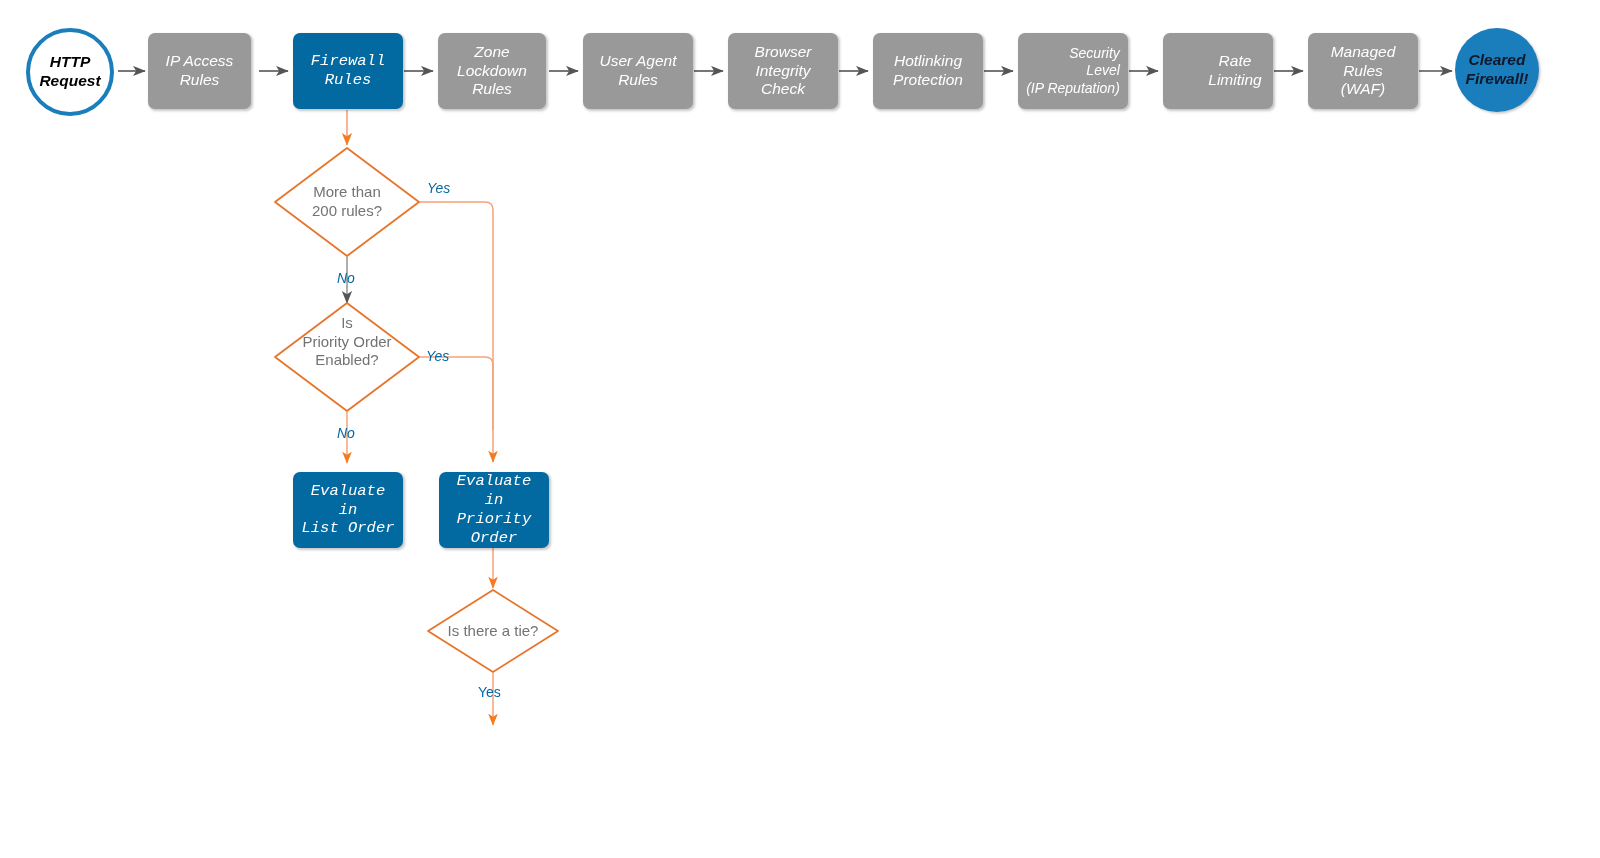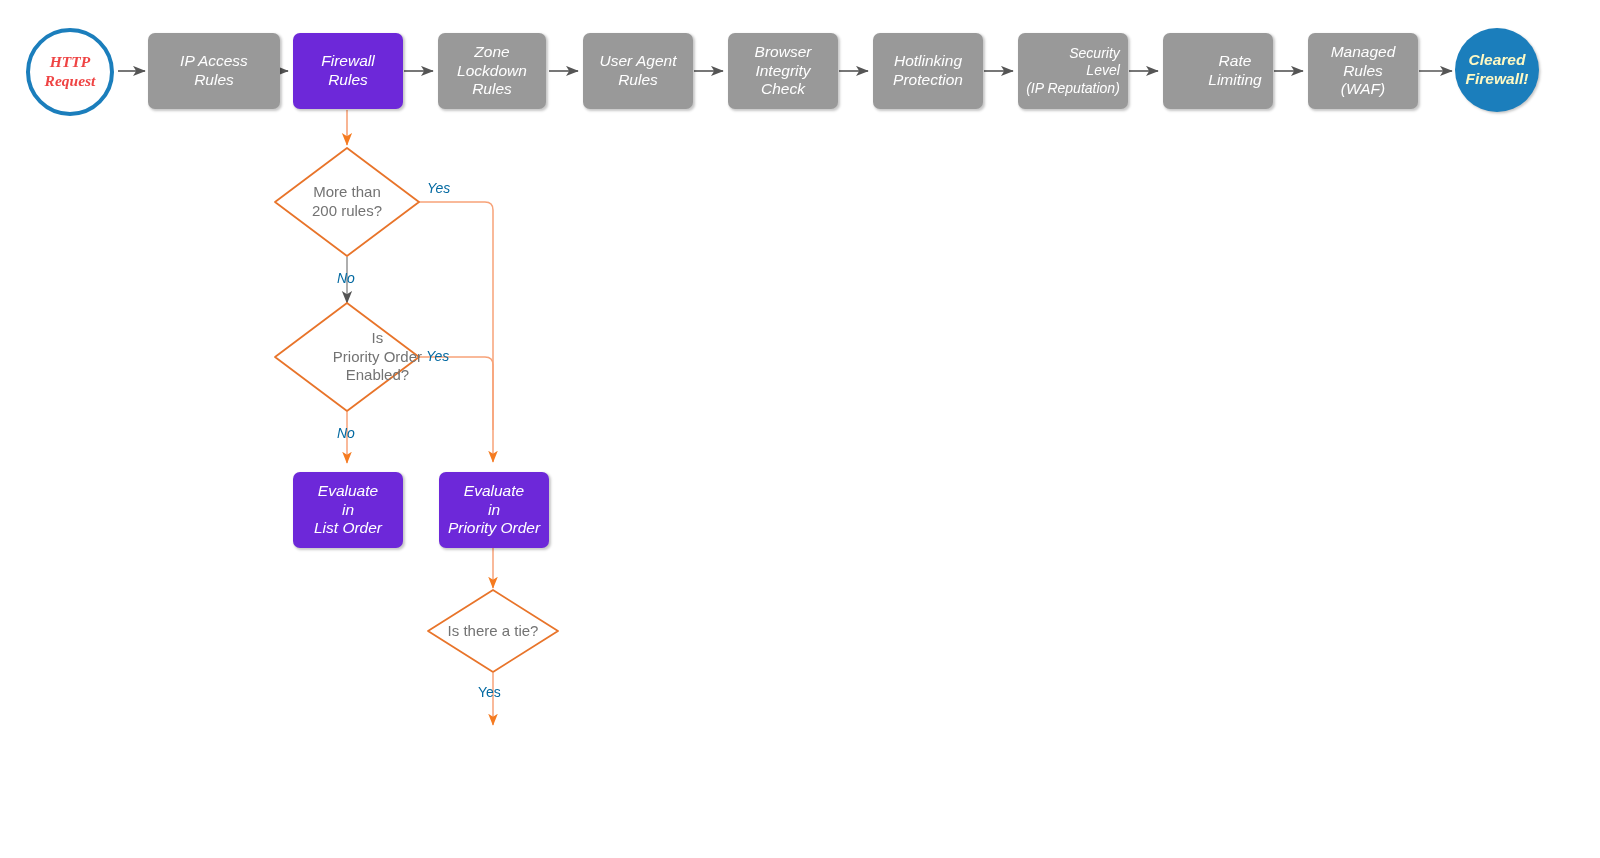--- a/index.html
+++ b/index.html
@@ -39,39 +39,38 @@
   .proc {
     border-radius: 7px;
     font-style: italic;
     color: #ffffff;
     line-height: 1.22;
     font-size: 15.5px;
     white-space: pre-line;
     box-shadow: 1.5px 1.5px 2.5px rgba(0,0,0,0.22);
   }
   .proc.gray   { background: #999999; }
-  .proc.orange { background: #6d28d9; }
+  .proc.orange { background: #0369a1; font-family: Liberation Mono, monospace; }
 
   .terminal {
     border-radius: 50%;
     font-style: italic;
     font-weight: bold;
     font-size: 15.5px;
     line-height: 1.22;
     white-space: pre-line;
   }
   .terminal.outline {
     background: #ffffff;
     border: 4px solid #1B7EBC;
-    color: #ef4444;
-    font-family: Liberation Serif, serif;
+    color: #000000;
   }
   .terminal.filled {
     background: #1B7EBC;
-    color: #fef9c3;
+    color: #0f172a;
     box-shadow: 1.5px 1.5px 2.5px rgba(0,0,0,0.22);
   }
 
   .diamond-label {
     position: absolute;
     display: flex;
     align-items: center;
     justify-content: center;
     text-align: center;
     color: #737373;
@@ -150,21 +149,21 @@
   <div class="node terminal outline" style="left:26px; top:28px; width:88px; height:88px;">
     <span>HTTP
 Request</span>
   </div>
 
   <div class="node terminal filled" style="left:1455px; top:28px; width:84px; height:84px;">
     <span>Cleared
 Firewall!</span>
   </div>
 
-  <div class="node proc gray" style="left:148px;  top:33px; width:132px; height:76px;">
+  <div class="node proc gray" style="left:148px;  top:33px; width:103px; height:76px;">
     <span>IP Access
 Rules</span>
   </div>
 
   <div class="node proc orange" style="left:293px;  top:33px; width:110px; height:76px;">
     <span>Firewall
 Rules</span>
   </div>
 
   <div class="node proc gray" style="left:438px;  top:33px; width:108px; height:76px;">
@@ -204,21 +203,21 @@
     <span>Managed
 Rules
 (WAF)</span>
   </div>
 
   <div class="diamond-label" style="left:277px; top:172px; width:140px; height:60px;">
     <span>More than
 200 rules?</span>
   </div>
 
-  <div class="diamond-label" style="left:272px; top:321px; width:150px; height:72px;justify-content:flex-end;">
+  <div class="diamond-label" style="left:272px; top:306px; width:150px; height:72px;">
     <span>Is
 Priority Order
 Enabled?</span>
   </div>
 
   <div class="diamond-label" style="left:428px; top:616px; width:130px; height:30px;">
     <span>Is there a tie?</span>
   </div>
 
   <div class="node proc orange" style="left:293px; top:472px; width:110px; height:76px;">

